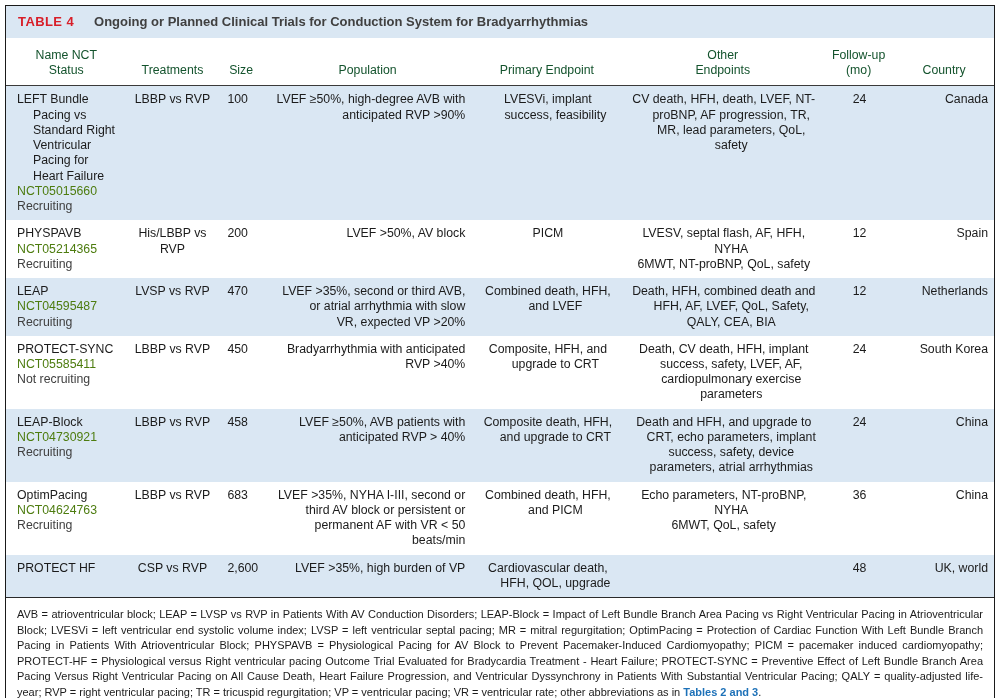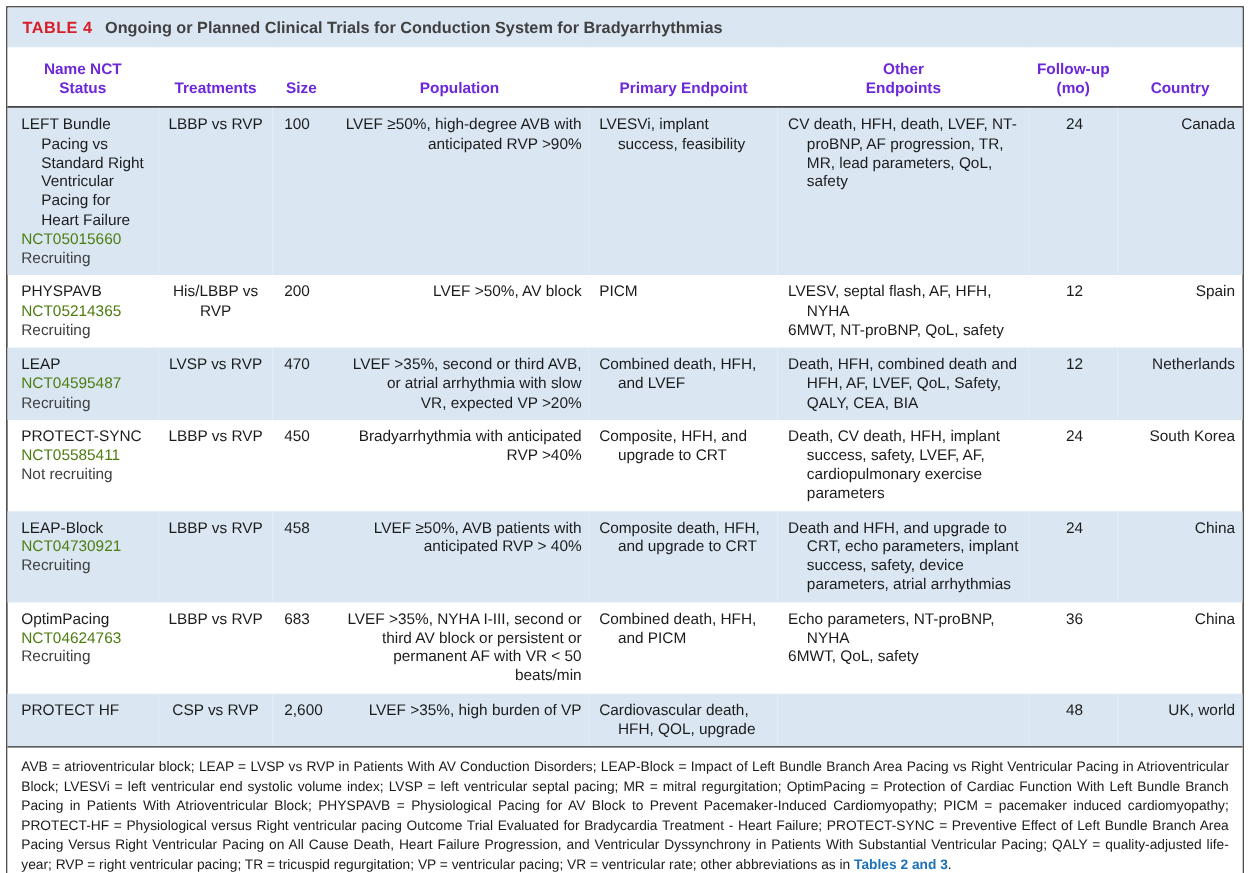--- a/index.html
+++ b/index.html
@@ -15,21 +15,21 @@
     border: 1.5px solid #1a1a1a;
     border-bottom-width: 2.5px;
     background: #ffffff;
   }
   
   .title-bar {
     background: #dae7f3;
     padding: 8px 12px 9px 12px;
     display: flex;
     align-items: baseline;
-    gap: 10px;
+    gap: 20px;
   }
   .title-label {
     color: #d81e28;
     font-weight: bold;
     font-size: 13px;
     letter-spacing: 0.4px;
     white-space: nowrap;
   }
   .title-text {
     color: #404040;
@@ -38,22 +38,22 @@
   }
   
   table.trials {
     width: 100%;
     border-collapse: collapse;
     table-layout: fixed;
     font-size: 12.3px;
     line-height: 1.24;
   }
   thead th {
-    font-weight: bold;
-    color: #6d28d9;
+    font-weight: normal;
+    color: #14532d;
     vertical-align: bottom;
     text-align: center;
     padding: 10px 6px 7px 6px;
     white-space: pre-line;
     background: #ffffff;
   }
   thead tr { border-bottom: 1.5px solid #3a3a3a; }
   col.c-name      { width: 12.2%; }
   col.c-treat     { width: 9.3%; }
   col.c-size      { width: 4.6%; }
@@ -69,21 +69,21 @@
   tbody tr.shaded { background: #dae7f3; }
   td.col-name { padding-left: 11px; }
   .trial-name { padding-left: 16px; text-indent: -16px; }
   .nct-link { color: #4d7c0f; cursor: pointer; }
   .trial-status { color: #404040; }
   td.col-treatments { text-align: center; padding-left: 4px; padding-right: 4px; }
   td.col-size { text-align: left; padding-left: 9px; }
   td.col-population { padding-left: 10px; text-align: right; }
   td.col-population .hang-inner { padding-left: 20px; text-indent: -20px; }
   td.col-primary .hang-inner,
-  td.col-other .hang-entry { padding-left: 15px; text-indent: -15px; }
+  td.col-other .hang-entry { padding-left: 15px; text-indent: -15px; text-align: center; }
   td.col-followup { text-align: center; }
   td.col-country { text-align: right; }
   
   .footnote {
     border-top: 1.2px solid #2a2a2a;
     padding: 9px 11px 12px 11px;
     font-size: 11px;
     line-height: 1.42;
     text-align: justify;
     color: #1b1b1b;

